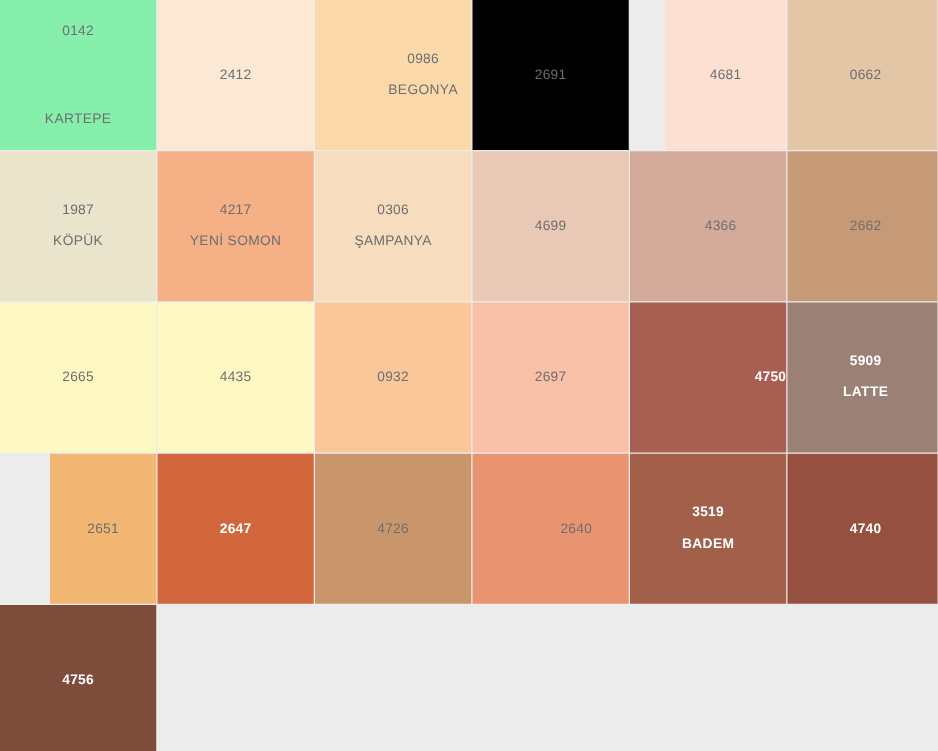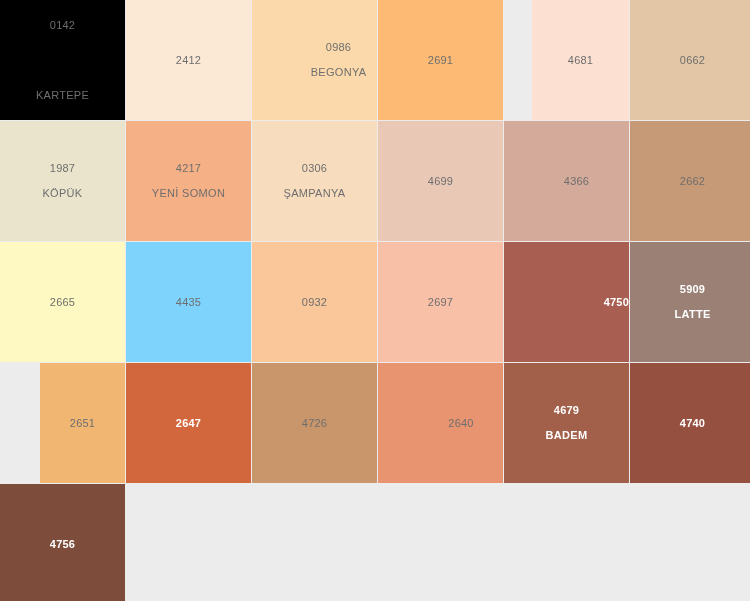--- a/index.html
+++ b/index.html
@@ -53,32 +53,32 @@
   .swatch.dark .code,
   .swatch.dark .cname {
     color: #ffffff;
     font-weight: 700;
   }
 </style>
 </head>
 <body style="background: rgb(236, 236, 236);">
 
 <div id="palette-grid" style="grid-template-columns: repeat(6, 125px); grid-auto-rows: 120px;">
-    <div class="swatch light" style="background: #000000; gap: 45px;">
+    <div class="swatch light" style="background: #86efac; gap: 45px;">
       <span class="code">0142</span>
       <span class="cname">KARTEPE</span>
     </div>
     <div class="swatch light" style="background: rgb(252, 233, 213);">
       <span class="code">2412</span>
     </div>
     <div class="swatch light" style="background: rgb(251, 217, 171); padding-left: 48px;">
       <span class="code">0986</span>
       <span class="cname">BEGONYA</span>
     </div>
-    <div class="swatch light" style="background: #fdba74;">
+    <div class="swatch light" style="background: #000000;">
       <span class="code">2691</span>
     </div>
     <div class="swatch light" style="background: rgb(252, 224, 209); margin-left: 28px;">
       <span class="code">4681</span>
     </div>
     <div class="swatch light" style="background: rgb(227, 198, 166);">
       <span class="code">0662</span>
     </div>
     <div class="swatch light" style="background: rgb(233, 228, 203);">
       <span class="code">1987</span>
@@ -97,21 +97,21 @@
     </div>
     <div class="swatch light" style="background: rgb(212, 170, 154); padding-left: 20px;">
       <span class="code">4366</span>
     </div>
     <div class="swatch light" style="background: rgb(199, 154, 119);">
       <span class="code">2662</span>
     </div>
     <div class="swatch light" style="background: #fef9c3;">
       <span class="code">2665</span>
     </div>
-    <div class="swatch light" style="background: #7dd3fc;">
+    <div class="swatch light" style="background: #fef9c3;">
       <span class="code">4435</span>
     </div>
     <div class="swatch light" style="background: rgb(249, 199, 154);">
       <span class="code">0932</span>
     </div>
     <div class="swatch light" style="background: rgb(249, 192, 168);">
       <span class="code">2697</span>
     </div>
     <div class="swatch dark" style="background: rgb(168, 95, 82); align-items: flex-end;">
       <span class="code">4750</span>
@@ -126,21 +126,21 @@
     <div class="swatch dark" style="background: rgb(210, 103, 62);">
       <span class="code">2647</span>
     </div>
     <div class="swatch light" style="background: rgb(201, 150, 107);">
       <span class="code">4726</span>
     </div>
     <div class="swatch light" style="background: rgb(232, 148, 112); padding-left: 41px;">
       <span class="code">2640</span>
     </div>
     <div class="swatch dark" style="background: rgb(162, 96, 74);">
-      <span class="code">4679</span>
+      <span class="code">3519</span>
       <span class="cname">BADEM</span>
     </div>
     <div class="swatch dark" style="background: rgb(150, 80, 63);">
       <span class="code">4740</span>
     </div>
     <div class="swatch dark" style="background: rgb(126, 76, 58);">
       <span class="code">4756</span>
     </div>
   </div>
 

